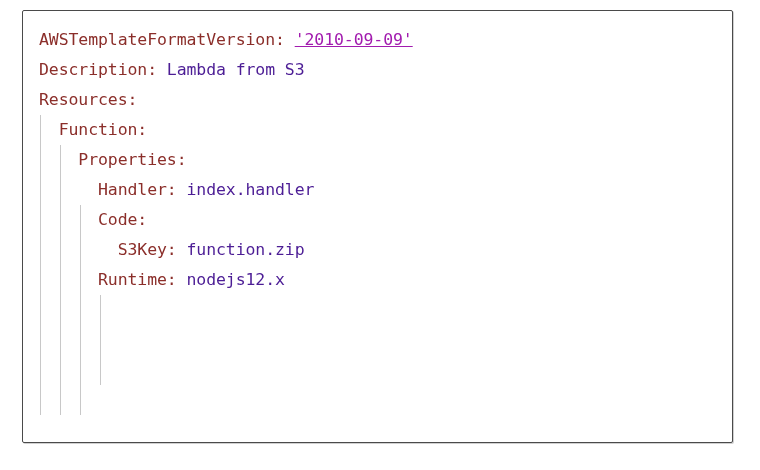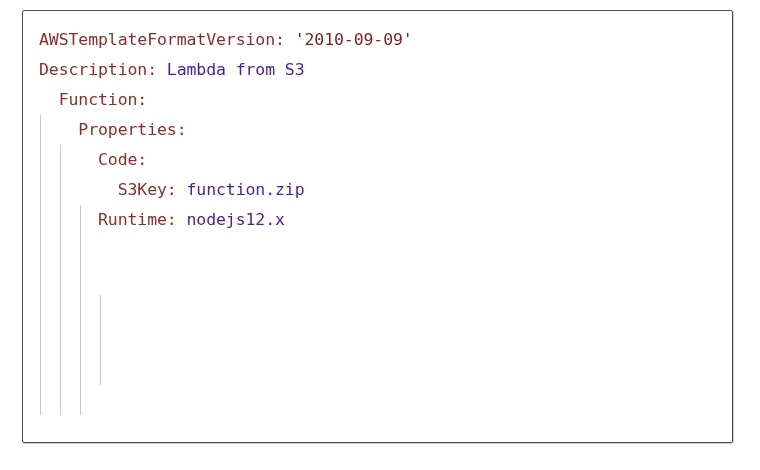--- a/index.html
+++ b/index.html
@@ -60,40 +60,43 @@
   .tok-key {
     color: #8b2e2a;
   }
   .tok-punct {
     color: #8b2e2a;
   }
   .tok-value {
     color: #4c1d95;
   }
   .tok-string {
-    color: #7f1d1d;
+    color: #a21caf;
+    text-decoration: underline;
   }
   .tok-plain {
     color: #333333;
   }
 </style>
 </head>
 <body>
 
 <div id="code-card">
   <div id="code-body">
     <div class="guide-layer" id="guide-layer">
         <div class="guide" style="left: 17px; top: 104px; height: 300px;"></div>
         <div class="guide" style="left: 36.84px; top: 134px; height: 270px;"></div>
         <div class="guide" style="left: 56.68px; top: 194px; height: 210px;"></div>
         <div class="guide" style="left: 76.52px; top: 284px; height: 90px;"></div>
       </div>
     <div id="code-lines">
         <div class="code-line"><span class="tok-key">AWSTemplateFormatVersion</span><span class="tok-punct">: </span><span class="tok-string">'2010-09-09'</span></div>
         <div class="code-line"><span class="tok-key">Description</span><span class="tok-punct">: </span><span class="tok-value">Lambda from S3</span></div>
+        <div class="code-line"><span class="tok-key">Resources</span><span class="tok-punct">:</span></div>
         <div class="code-line"><span class="tok-plain">  </span><span class="tok-key">Function</span><span class="tok-punct">:</span></div>
         <div class="code-line"><span class="tok-plain">    </span><span class="tok-key">Properties</span><span class="tok-punct">:</span></div>
+        <div class="code-line"><span class="tok-plain">      </span><span class="tok-key">Handler</span><span class="tok-punct">: </span><span class="tok-value">index.handler</span></div>
         <div class="code-line"><span class="tok-plain">      </span><span class="tok-key">Code</span><span class="tok-punct">:</span></div>
         <div class="code-line"><span class="tok-plain">        </span><span class="tok-key">S3Key</span><span class="tok-punct">: </span><span class="tok-value">function.zip</span></div>
         <div class="code-line"><span class="tok-plain">      </span><span class="tok-key">Runtime</span><span class="tok-punct">: </span><span class="tok-value">nodejs12.x</span></div>
       </div>
   </div>
 </div>
 
 </body></html>

